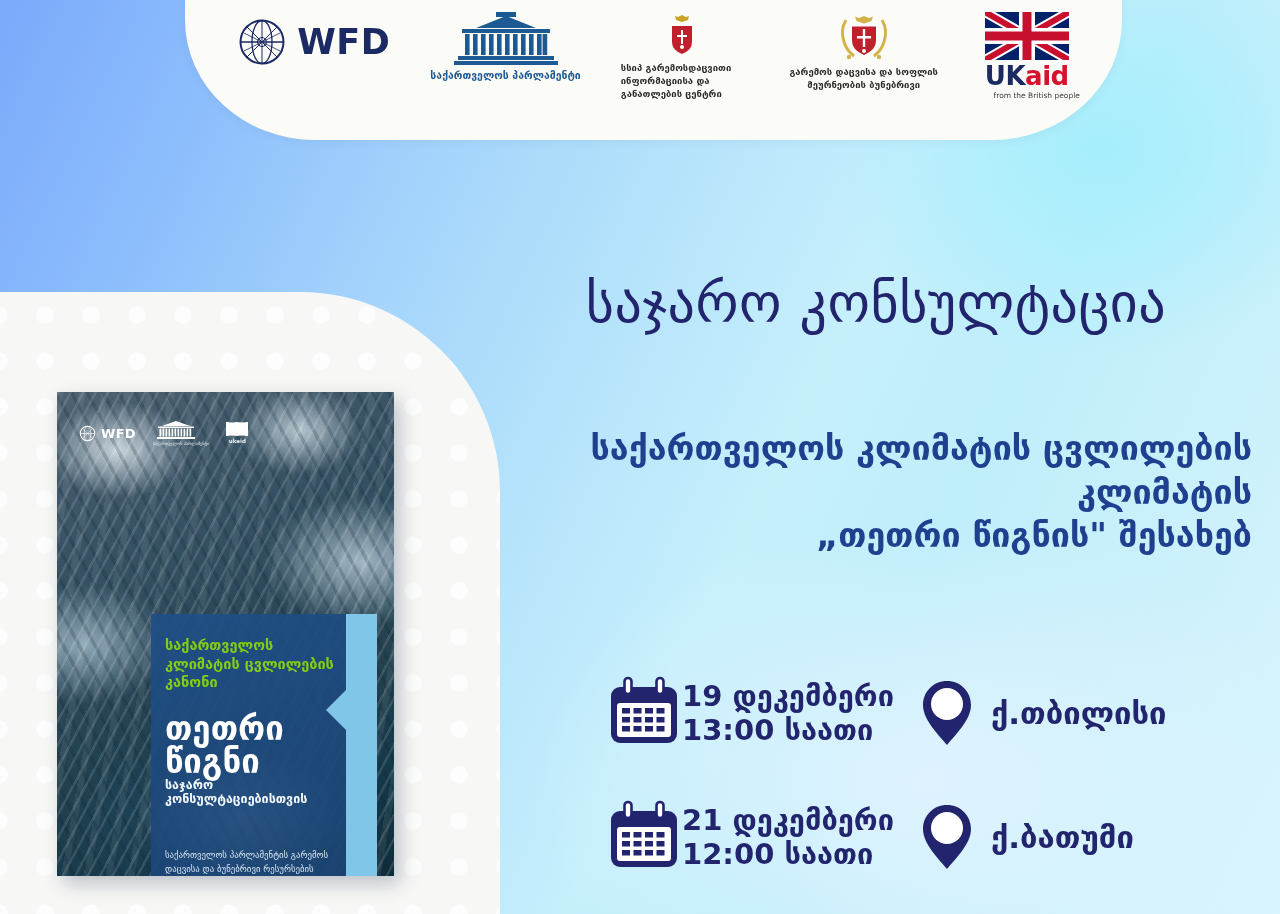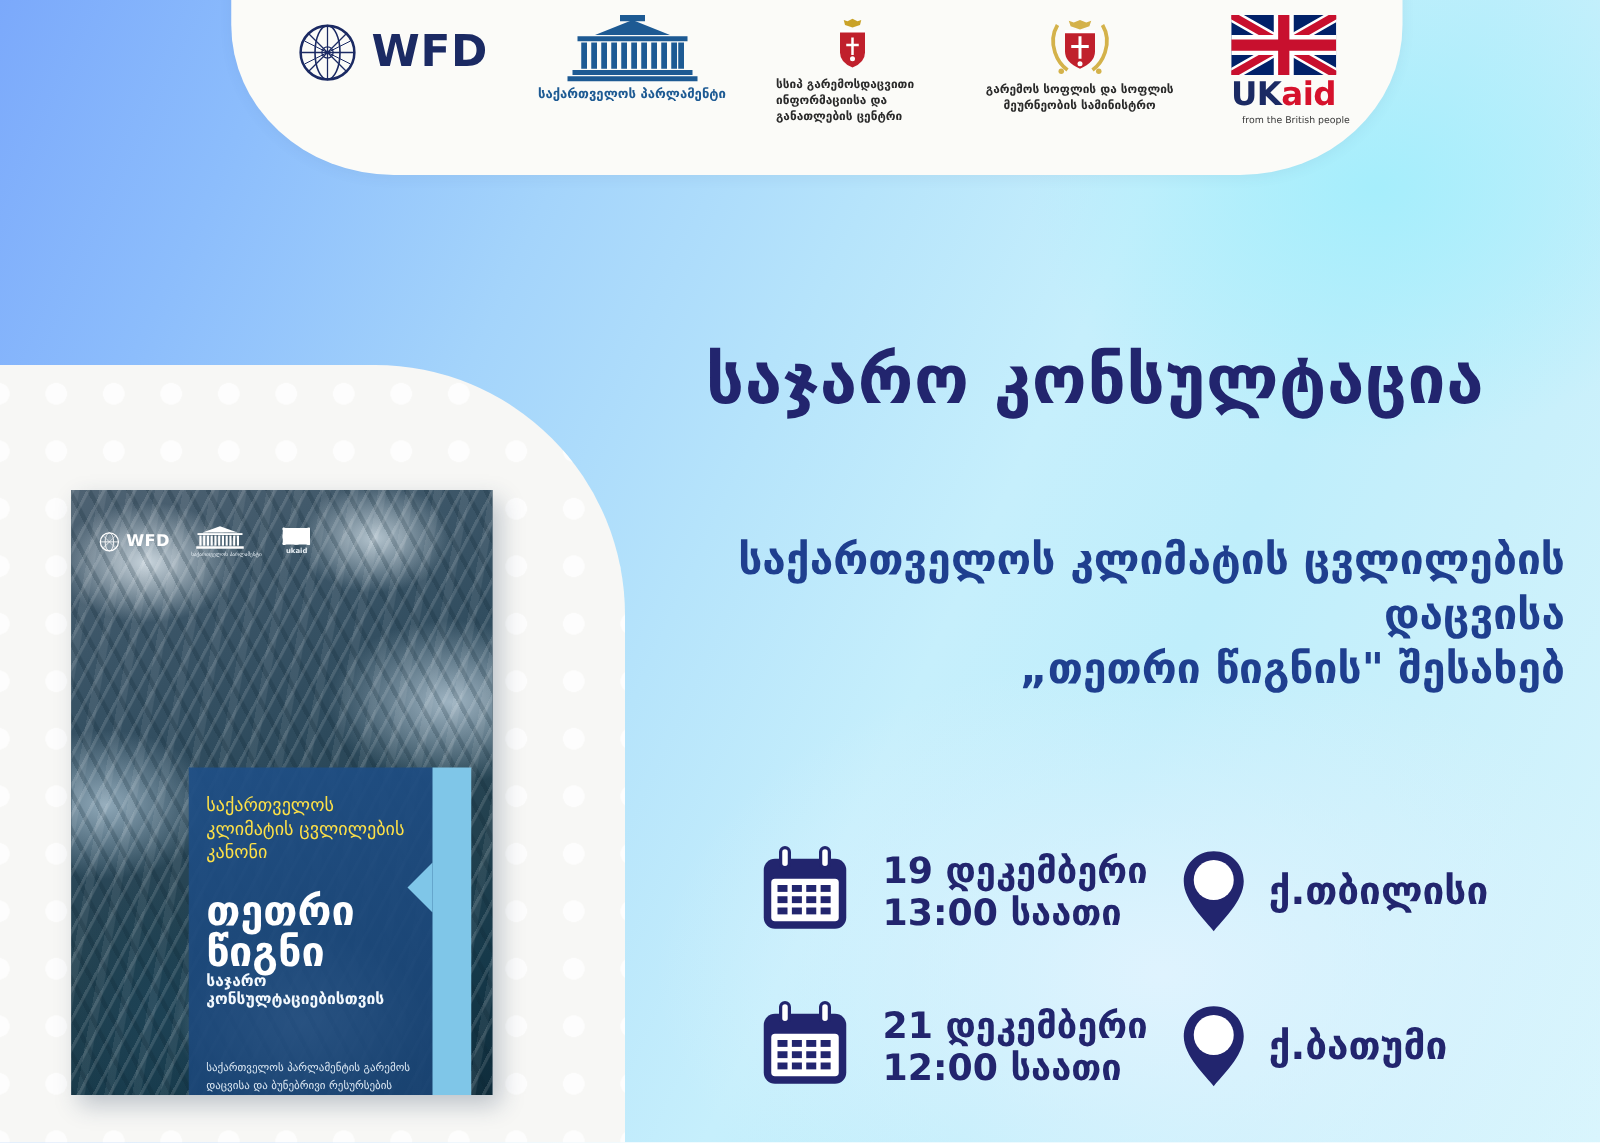--- a/index.html
+++ b/index.html
@@ -168,49 +168,49 @@
     width: 0; height: 0;
     border-top: 20px solid transparent;
     border-bottom: 20px solid transparent;
     border-right: 20px solid #7fc6e8;
   }
   .band-inner {
     position: absolute;
     left: 108px; top: 244px; right: 60px;
     color: #fff;
   }
-  .bk-t1 { font-size: 14.5px; line-height: 1.28; color: #fde047; font-weight: 400; }
+  .bk-t1 { font-size: 14.5px; line-height: 1.28; color: #84cc16; font-weight: 700; }
   .bk-big { font-size: 33px; font-weight: 800; line-height: 1.0; margin-top: 20px; letter-spacing: 0px; }
   .bk-sub { font-size: 12.5px; font-weight: 700; line-height: 1.18; color: #f2f8fd; }
   .bk-body { font-size: 8.8px; line-height: 1.55; margin-top: 42px; color: #dde9f4; }
 
   
   .headline {
     position: absolute;
     left: 500px; top: 272px; width: 752px;
     text-align: center;
-    font-size: 54px; font-weight: 700;
+    font-size: 54px; font-weight: 400;
     color: #22256e;
     letter-spacing: 0.5px;
   }
   .subhead {
     position: absolute;
     left: 470px; top: 427px; width: 782px;
     text-align: right;
     font-size: 34px; line-height: 1.28;
     color: #1f3f8f;
     font-weight: 700;
   }
 
   
   .events { position: absolute; left: 606px; top: 660px; width: 640px; }
   .event-row { display: flex; align-items: center; height: 106px; }
   .cal-icon { width: 76px; height: 76px; flex: 0 0 76px; }
   .when {
-    margin-left: 24px;
+    margin-left: 0;
     color: #22256e;
     font-size: 29px; font-weight: 700; line-height: 1.18;
     white-space: nowrap;
     text-align: left;
     min-width: 237px;
   }
   .pin-icon { width: 52px; height: 68px; flex: 0 0 52px; margin-left: 2px; }
   .where {
     margin-left: 18px;
     color: #22256e;
@@ -350,21 +350,21 @@
           <path d="M26 2 L31 4 L35 2.5 L33.5 7 L26 9.5 L18.5 7 L17 2.5 L21 4 Z" fill="#d4b24a"></path>
           <path d="M8 6 Q2 16 6 28 Q9 37 16 42" stroke="#d4b24a" stroke-width="3" fill="none"></path>
           <path d="M44 6 Q50 16 46 28 Q43 37 36 42" stroke="#d4b24a" stroke-width="3" fill="none"></path>
           <path d="M14 10 H38 V27 Q38 36 26 41 Q14 36 14 27 Z" fill="#c0202c"></path>
           <path d="M14 10 H38 V12.5 H14 Z" fill="#fff"></path>
           <path d="M24.8 15 h2.4 v18 h-2.4 z M19 22 h14 v2.4 H19 z" fill="#fff"></path>
           <circle cx="26" cy="37" r="2" fill="#fff"></circle>
           <circle cx="11" cy="43" r="2.2" fill="#d4b24a"></circle>
           <circle cx="41" cy="43" r="2.2" fill="#d4b24a"></circle>
         </svg>
-        <div class="min-cap">გარემოს სოფლის და სოფლის მეურნეობის სამინისტრო</div>
+        <div class="min-cap">გარემოს დაცვისა და სოფლის მეურნეობის ბუნებრივი</div>
       </div>
 
       <div class="logo ukaid">
         <svg class="ukflag" viewBox="0 0 84 48">
           <rect width="84" height="48" fill="#012169"></rect>
           <path d="M0,0 L84,48 M84,0 L0,48" stroke="#fff" stroke-width="10"></path>
           <path d="M0,0 L84,48 M84,0 L0,48" stroke="#C8102E" stroke-width="6"></path>
           <path d="M42,0 V48 M0,24 H84" stroke="#fff" stroke-width="16"></path>
           <path d="M42,0 V48 M0,24 H84" stroke="#C8102E" stroke-width="9"></path>
         </svg>
@@ -374,21 +374,21 @@
         <div class="uk-tag">from the British people</div>
       </div>
 
     </div>
   </div>
 
   <div class="headline">საჯარო კონსულტაცია</div>
 
   <div class="subhead">
     <div>საქართველოს კლიმატის ცვლილების</div>
-    <div>დაცვისა</div>
+    <div>კლიმატის</div>
     <div>„თეთრი წიგნის" შესახებ</div>
   </div>
 
   <div class="events">
 
     <div class="event-row">
       <svg class="cal-icon" viewBox="0 0 76 76">
         <rect x="5" y="12" width="66" height="56" rx="9" fill="#22256e"></rect>
         <rect x="11" y="28" width="54" height="34" rx="3" fill="#ffffff"></rect>
         <rect x="18.5" y="3" width="7" height="16" rx="3.5" fill="#ffffff" stroke="#22256e" stroke-width="2.6"></rect>

